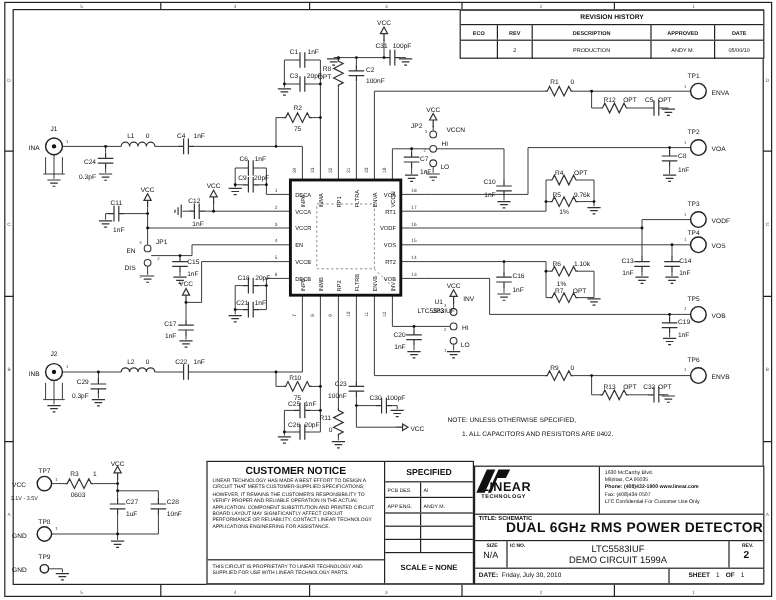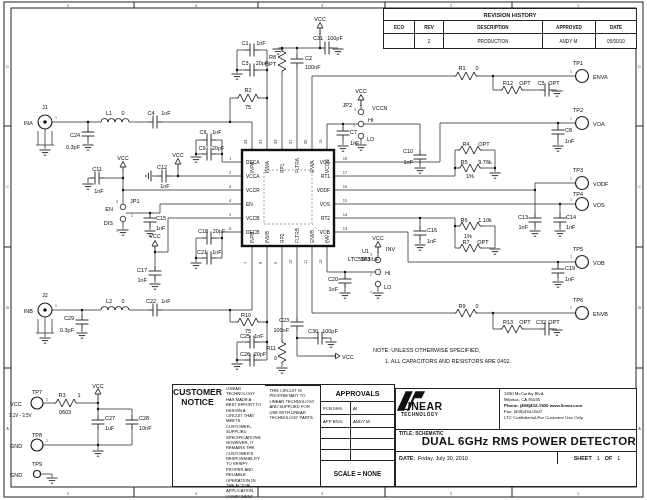--- a/index.html
+++ b/index.html
@@ -25,21 +25,21 @@
   
   .blk{position:absolute;background:#fff;border:1px solid #222;box-sizing:border-box}
   .rev{left:383px;top:8px;width:254px;height:41px;font-size:4.6px}
   .rev-title{height:11px;border-bottom:1px solid #222;display:flex;align-items:center;justify-content:center;font-weight:bold;font-size:5.6px}
   .rev-row{display:flex;height:12px;border-bottom:1px solid #222}
   .rev-row:last-child{border-bottom:none;height:15px}
   .rev-c{border-right:1px solid #222;display:flex;align-items:center;justify-content:center;overflow:hidden}
   .rev-c:last-child{border-right:none}
   .c-eco{width:30px}.c-rev{width:28px}.c-desc{flex:1}.c-appr{width:52px}.c-date{width:40px}
   .cn{left:172px;top:384px;width:223px;height:103px;display:flex}
-  .cn-left{width:147px;border-right:1px solid #222;display:flex;flex-direction:row}
+  .cn-left{width:147px;border-right:1px solid #222;display:flex;flex-direction:column}
   .cn-title{font-size:8.6px;font-weight:bold;text-align:center;padding-top:2px}
   .cn-body{font-size:4.15px;line-height:1.3;padding:1px 4px 0 4px;text-align:left;flex:1}
   .cn-prop{border-top:1px solid #222;font-size:4.15px;line-height:1.3;padding:2px 4px;height:15px}
   .cn-right{flex:1;display:flex;flex-direction:column;font-size:4.3px}
   .ap-title{font-size:7.2px;font-weight:bold;text-align:center;padding:4px 0 3px 0;border-bottom:1px solid #222}
   .ap-row{display:flex;border-bottom:1px solid #222;height:12px;align-items:stretch}
   .ap-row.empty{height:10px}
   .ap-label{width:27px;padding-left:2px;border-right:1px solid #222;display:flex;align-items:center}
   .ap-val{padding-left:2px;display:flex;align-items:center}
   .ap-scale{flex:1;display:flex;align-items:center;justify-content:center;font-weight:bold;font-size:6.4px}
@@ -588,21 +588,21 @@
   </div>
 </div>
 
 <div class="blk cn">
   <div class="cn-left">
     <div class="cn-title">CUSTOMER NOTICE</div>
     <div class="cn-body">LINEAR TECHNOLOGY HAS MADE A BEST EFFORT TO DESIGN A CIRCUIT THAT MEETS CUSTOMER-SUPPLIED SPECIFICATIONS; HOWEVER, IT REMAINS THE CUSTOMER'S RESPONSIBILITY TO VERIFY PROPER AND RELIABLE OPERATION IN THE ACTUAL APPLICATION.  COMPONENT SUBSTITUTION AND PRINTED CIRCUIT BOARD LAYOUT MAY SIGNIFICANTLY AFFECT CIRCUIT PERFORMANCE OR RELIABILITY.  CONTACT LINEAR TECHNOLOGY APPLICATIONS ENGINEERING FOR ASSISTANCE.</div>
     <div class="cn-prop">THIS CIRCUIT IS PROPRIETARY TO LINEAR TECHNOLOGY AND SUPPLIED FOR USE WITH LINEAR TECHNOLOGY PARTS.</div>
   </div>
   <div class="cn-right">
-    <div class="ap-title">APPROVALS</div>
+    <div class="ap-title">SPECIFIED</div>
     <div class="ap-row">
       <div class="ap-label">PCB DES.</div>
       <div class="ap-val">AI</div>
     </div>
     <div class="ap-row">
       <div class="ap-label">APP ENG.</div>
       <div class="ap-val">ANDY M.</div>
     </div>
     <div class="ap-row empty">
           <div class="ap-label"></div>
@@ -634,20 +634,37 @@
       <div>Milpitas, CA 95035</div>
       <div class="b">Phone: (408)432-1900  www.linear.com</div>
       <div>Fax: (408)434-0507</div>
       <div>LTC Confidential-For Customer Use Only</div>
     </div>
   </div>
   <div class="tb-title-row">
     <div class="tb-title-label">TITLE: SCHEMATIC</div>
     <div class="tb-title">DUAL 6GHz RMS POWER DETECTOR</div>
   </div>
+  <div class="tb-mid">
+    <div class="tb-size">
+      <div class="tb-cell-label">SIZE</div>
+      <div class="tb-size-val">N/A</div>
+    </div>
+    <div class="tb-ic">
+      <div class="tb-cell-label">IC NO.</div>
+      <div class="tb-ic-center">
+        <div>LTC5583IUF</div>
+        <div>DEMO CIRCUIT 1599A</div>
+      </div>
+    </div>
+    <div class="tb-rev">
+      <div class="tb-cell-label">REV.</div>
+      <div class="tb-rev-val">2</div>
+    </div>
+  </div>
   <div class="tb-bot">
     <div class="tb-date">
       <span class="b">DATE:</span>
       <span>Friday, July 30, 2010</span>
     </div>
     <div class="tb-sheet">
       <span class="b">SHEET</span>
       <span>1</span>
       <span class="b">OF</span>
       <span>1</span>

